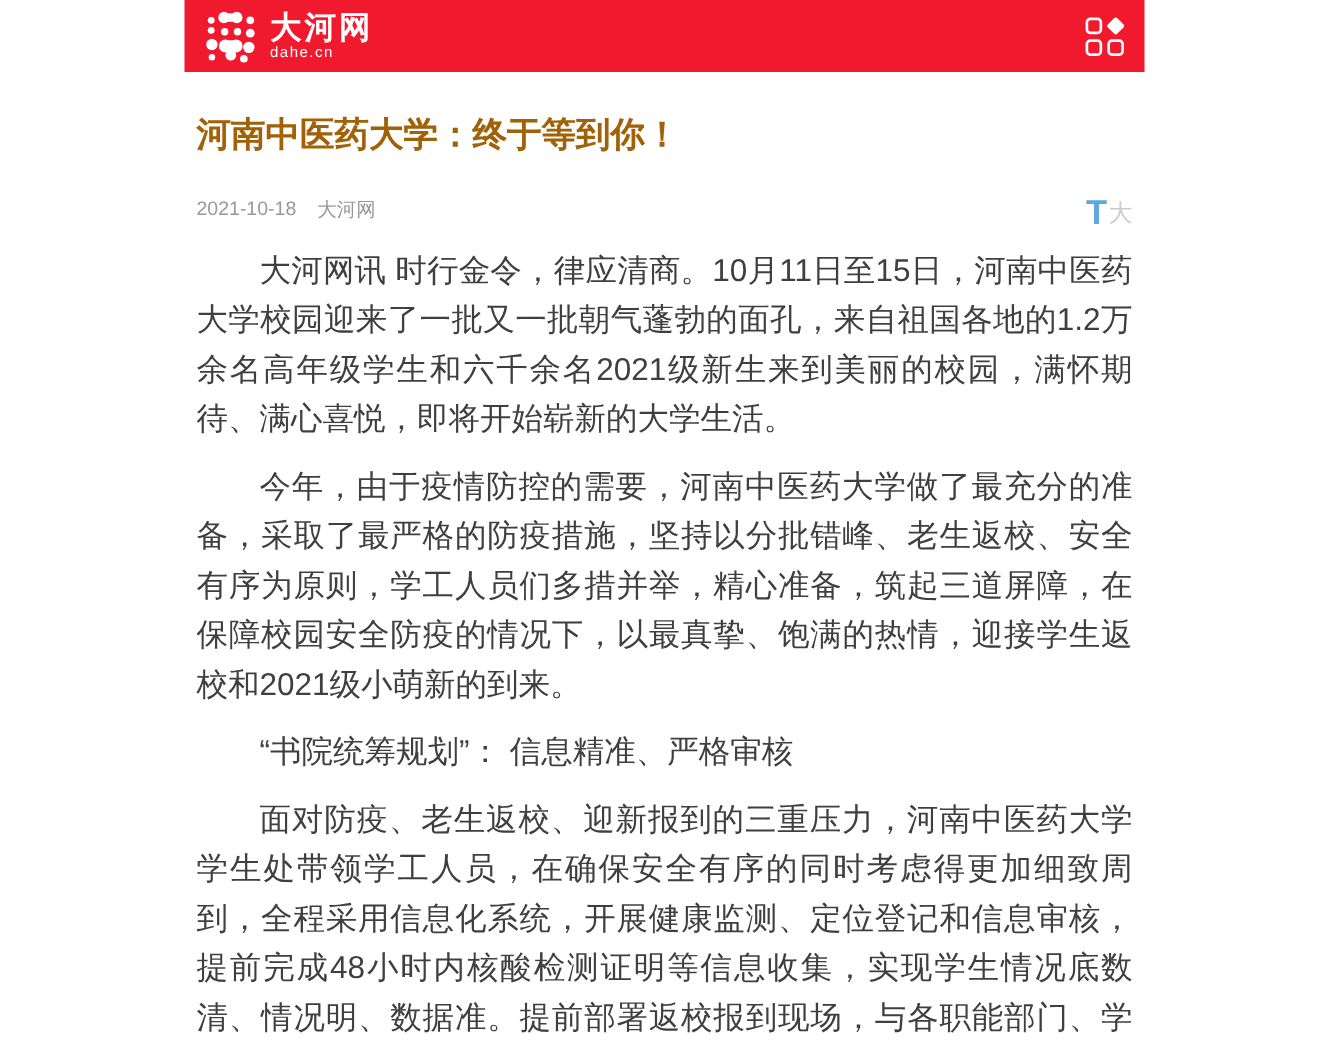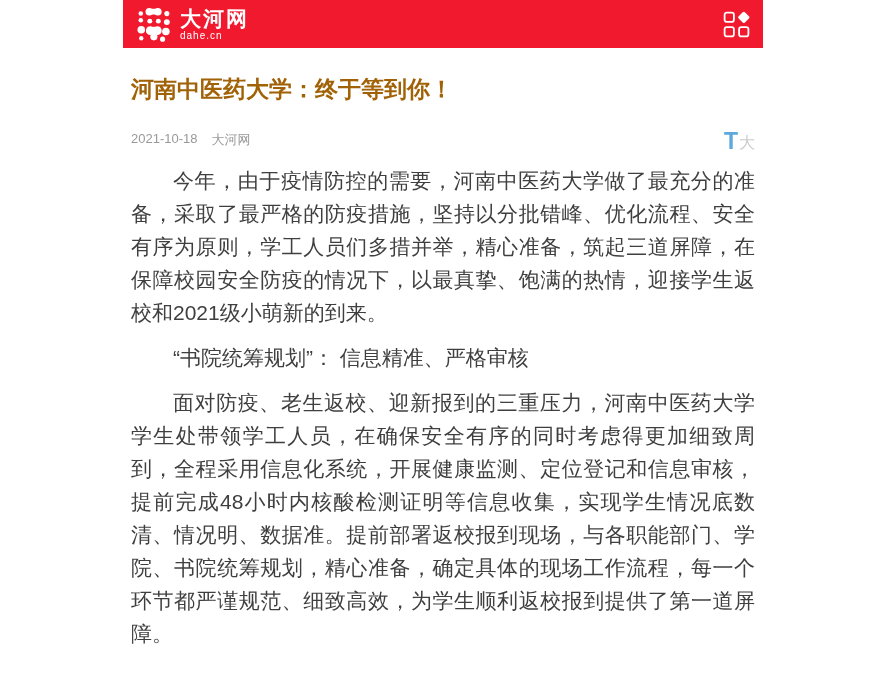--- a/index.html
+++ b/index.html
@@ -150,19 +150,20 @@
     <div class="meta">
       <span class="meta-date">2021-10-18</span>
       <span class="meta-source">大河网</span>
       <span class="font-size-control">
         <span class="fsc-t">T</span>
         <span class="fsc-label">大</span>
       </span>
     </div>
 
     <div class="article-body">
-      <p>今年，由于疫情防控的需要，河南中医药大学做了最充分的准备，采取了最严格的防疫措施，坚持以分批错峰、优化流程、安全有序为原则，学工人员们多措并举，精心准备，筑起三道屏障，在保障校园安全防疫的情况下，以最真挚、饱满的热情，迎接学生返校和2021级小萌新的到来。</p>
+      <p>大河网讯 时行金令，律应清商。10月11日至15日，河南中医药大学校园迎来了一批又一批朝气蓬勃的面孔，来自祖国各地的1.2万余名高年级学生和六千余名2021级新生来到美丽的校园，满怀期待、满心喜悦，即将开始崭新的大学生活。</p>
+      <p>今年，由于疫情防控的需要，河南中医药大学做了最充分的准备，采取了最严格的防疫措施，坚持以分批错峰、老生返校、安全有序为原则，学工人员们多措并举，精心准备，筑起三道屏障，在保障校园安全防疫的情况下，以最真挚、饱满的热情，迎接学生返校和2021级小萌新的到来。</p>
       <p>“书院统筹规划”： 信息精准、严格审核</p>
       <p>面对防疫、老生返校、迎新报到的三重压力，河南中医药大学学生处带领学工人员，在确保安全有序的同时考虑得更加细致周到，全程采用信息化系统，开展健康监测、定位登记和信息审核，提前完成48小时内核酸检测证明等信息收集，实现学生情况底数清、情况明、数据准。提前部署返校报到现场，与各职能部门、学院、书院统筹规划，精心准备，确定具体的现场工作流程，每一个环节都严谨规范、细致高效，为学生顺利返校报到提供了第一道屏障。</p>
     </div>
   </main>
 
 </div>
 
 </body></html>

